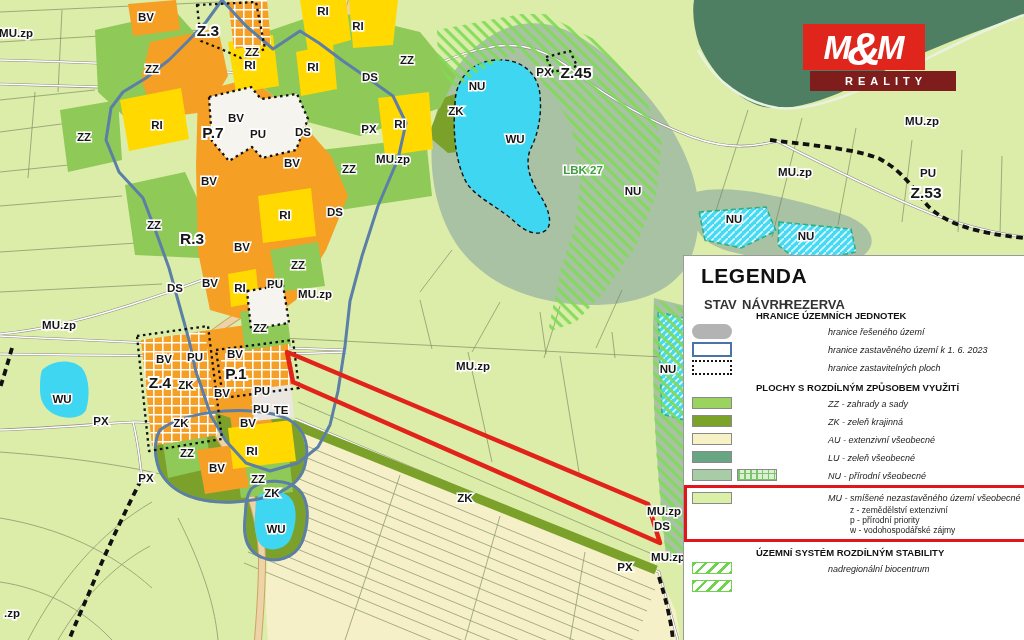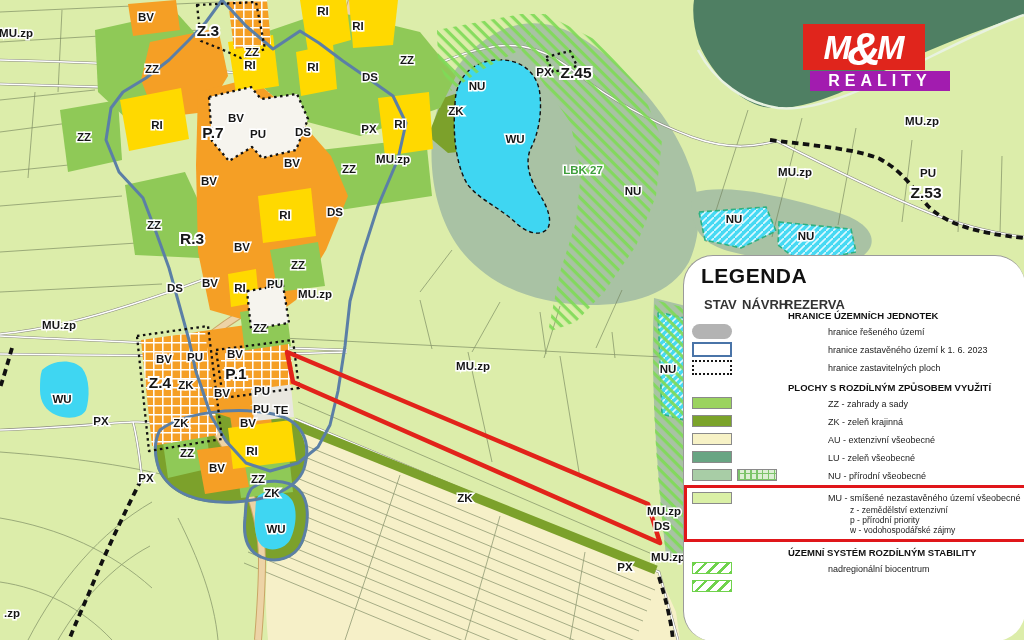--- a/index.html
+++ b/index.html
@@ -8,32 +8,32 @@
   text.ml{font-family:"Liberation Sans",sans-serif;font-size:11.5px;font-weight:700;fill:#161616;
     stroke:#ffffff;stroke-width:3px;paint-order:stroke;text-anchor:middle;}
   text.ml.b{font-size:15.5px;font-weight:800;stroke-width:4px;}
   text.ml.g{fill:#3f9e3c;}
   
   #logo{position:absolute;left:803px;top:24px;}
   .logo-top{background:#e0251c;width:122px;height:46px;display:flex;align-items:center;justify-content:center;
     color:#fff;font-style:italic;font-weight:800;line-height:1;}
   .logo-top .m{font-size:33px;}
   .logo-top .amp{font-size:47px;margin:0 -4px;position:relative;top:1px;}
-  .logo-bottom{background:#a21caf;width:140px;height:20px;margin:1px 0 0 7px;color:#fff;
-    font-size:16px;font-weight:700;letter-spacing:5px;text-align:center;line-height:20px;}
+  .logo-bottom{background:#7f1d1d;width:140px;height:20px;margin:1px 0 0 7px;color:#fff;
+    font-size:11px;font-weight:700;letter-spacing:5px;text-align:center;line-height:20px;padding-left:6px;}
   
   #legend{position:absolute;left:683px;top:255px;width:341px;height:385px;background:#fff;
-    border-left:1px solid #9a9a9a;border-top:1px solid #9a9a9a;overflow:hidden;color:#111;border-radius:30px;}
+    border-left:1px solid #9a9a9a;border-top:1px solid #9a9a9a;overflow:hidden;color:#111;}
   .lg-title{position:absolute;left:17px;top:8px;font-size:21px;font-weight:800;letter-spacing:.5px;}
   .lg-col{position:absolute;top:41px;font-size:13px;font-weight:700;color:#333;}
   #col-stav{left:20px;} #col-navrh{left:58px;} #col-rezerva{left:100px;}
   #legend-sections{position:absolute;left:0;right:0;top:52px;}
-  .lg-header{margin:5px 0 2px 104px;font-size:9.5px;font-weight:700;white-space:nowrap;}
+  .lg-header{margin:5px 0 2px 72px;font-size:9.5px;font-weight:700;white-space:nowrap;}
   .lg-header.first{margin-top:2px;}
-  .lg-row{position:relative;height:18px;}
+  .lg-row{position:relative;height:18px;font-style:italic;}
   .lg-label{position:absolute;left:144px;top:50%;transform:translateY(-50%);font-size:9px;color:#222;white-space:nowrap;}
   .lg-sub{position:relative;height:10px;}
   .lg-sub span{position:absolute;left:163px;top:-1px;font-size:8.5px;color:#222;white-space:nowrap;}
   .lg-hl{border:3px solid #e0161a;margin-right:-6px;padding:2px 0 3px;}
   .lg-hl .lg-row{height:16px;}
   .sw{position:absolute;width:40px;height:12px;top:2px;box-sizing:border-box;border:1px solid #8a8a8a;}
   .sw.stav{left:8px;} .sw.navrh{left:53px;} .sw.rezerva{left:99px;}
   .lg-hl .sw.stav{left:5px;} .lg-hl .lg-label{left:141px;}
   .k-gray-round{background:#b3b3b3;border:none;border-radius:8px;height:15px;top:1px;}
   .k-blue-outline{background:#fff;border:2.5px solid #4a74a8;height:15px;top:1px;}

